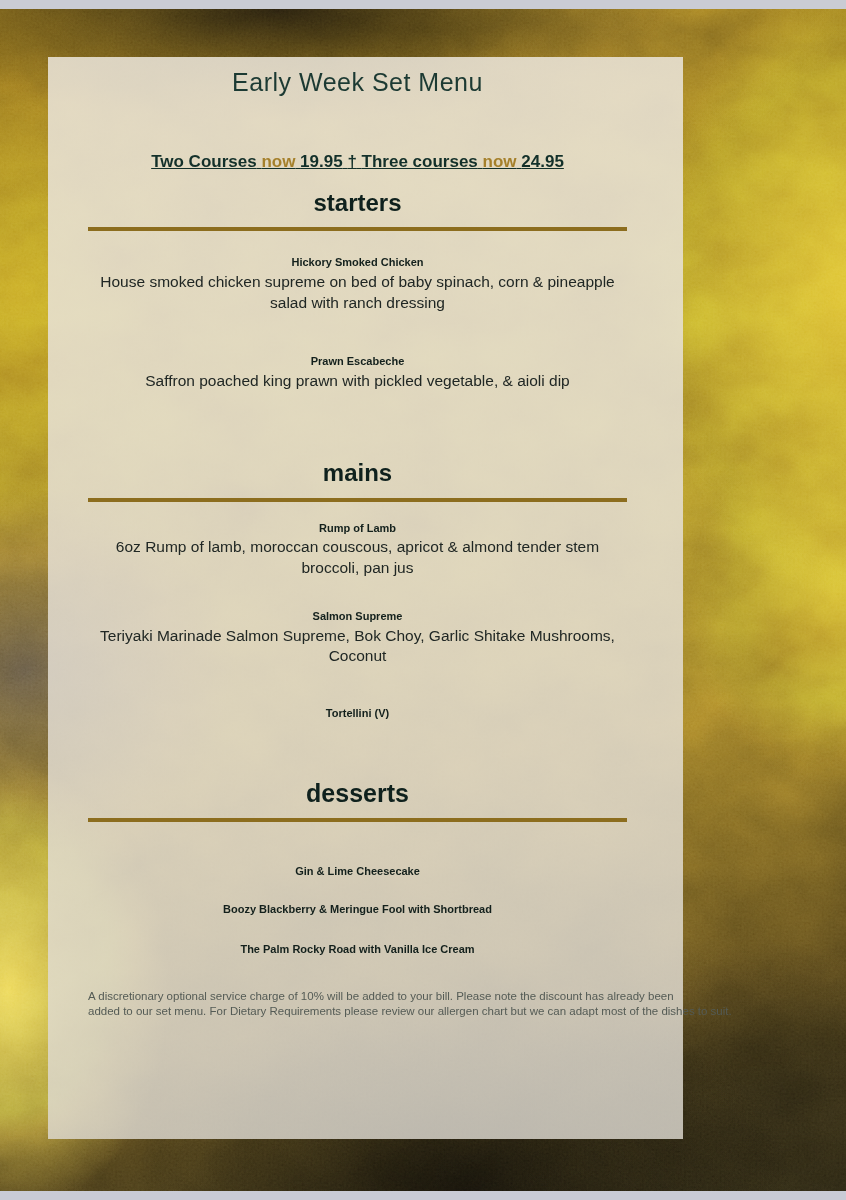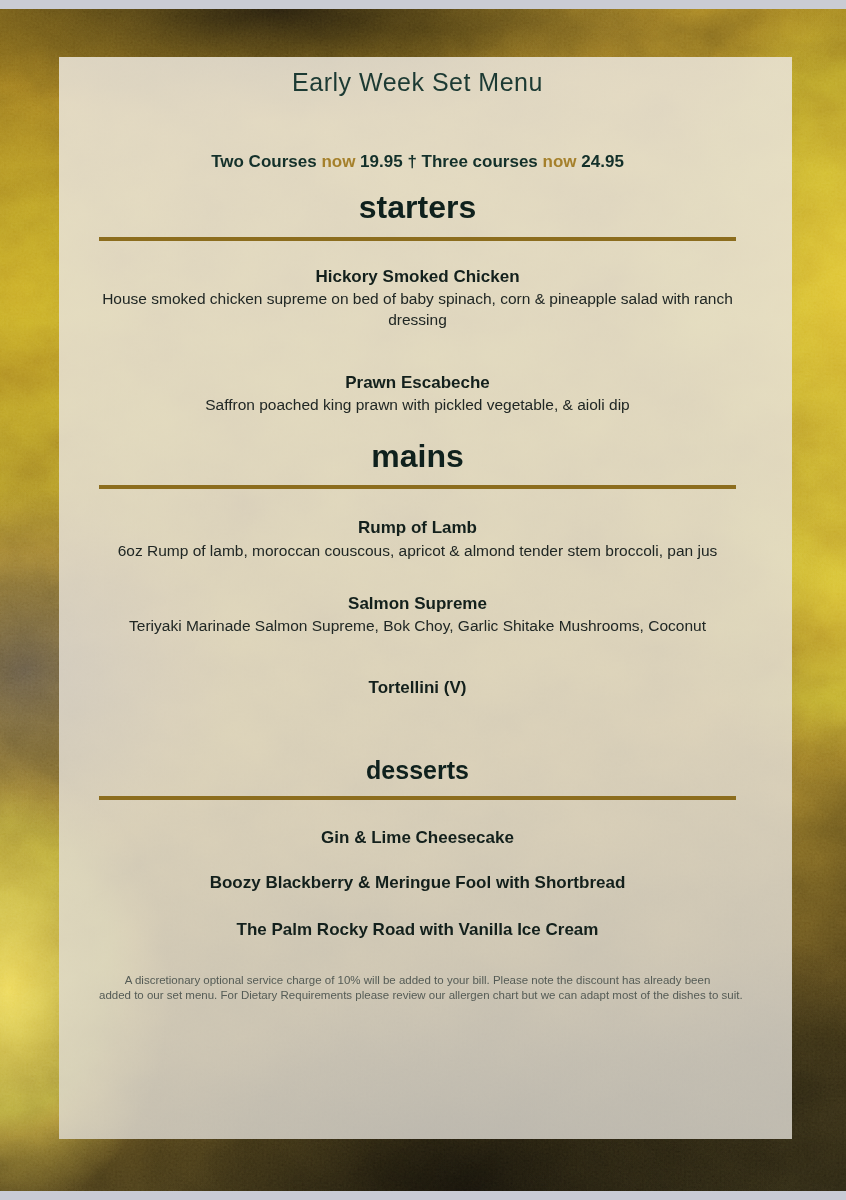--- a/index.html
+++ b/index.html
@@ -31,57 +31,57 @@
       radial-gradient(520px 150px at 33% 0%,   rgba(22,17,9,.92),    rgba(22,17,9,0) 75%),
       radial-gradient(320px 170px at 72% 2%,   rgba(128,101,28,.85), rgba(128,101,28,0) 75%),
       linear-gradient(170deg,#7a5f15 0%,#9c7c1d 32%,#8a6f1e 58%,#4a3a14 84%,#242010 100%);
   }
   .texture svg{position:absolute;left:0;top:0;width:100%;height:100%;}
   svg.noise-marble{mix-blend-mode:overlay;opacity:.55;}
   svg.noise-grain{mix-blend-mode:soft-light;opacity:.32;}
 
   
   .panel{
-    position:absolute;left:59px;top:57px;width:733px;height:1082px;
+    position:absolute;left:48px;top:57px;width:635px;height:1082px;
     background:linear-gradient(180deg,rgba(234,228,216,.88) 0%,rgba(228,222,211,.85) 55%,rgba(222,218,209,.82) 100%);
     box-sizing:border-box;
     padding:10px 56px 0 40px;
     text-align:center;
     z-index:2;
   }
 
   .title{
     margin:0;
     font-size:25px;font-weight:500;letter-spacing:.5px;
     color:#1c3a33;line-height:1.2;
   }
   .price-line{
     margin:54px 0 0 0;
-    font-size:17px;font-weight:700;color:#13302a;line-height:1.3;
+    font-size:17px;font-weight:700;color:#13302a;line-height:1.3;text-decoration:underline;
   }
   .price-line .now{color:#a5802b;}
 
   .section-heading{
     margin:16px 0 0 0;
-    font-size:32px;font-weight:700;color:#0f211d;line-height:1.18;
+    font-size:24px;font-weight:700;color:#0f211d;line-height:1.18;
   }
   .section-heading.big{font-size:25px;}
   .divider{
     margin:10px auto 0 auto;
     width:100%;height:4px;background:#8c6d1e;border:none;
   }
 
   .item{margin:0;}
-  .item-name{font-size:17px;font-weight:700;color:#13201c;line-height:1.25;}
+  .item-name{font-size:11px;font-weight:700;color:#13201c;line-height:1.25;}
   .item-desc{font-size:15.5px;color:#202724;line-height:1.32;margin-top:2px;}
 
   .mt25{margin-top:25px;} .mt42{margin-top:42px;} .mt40{margin-top:40px;}
-  .mt32{margin-top:28px;} .mt20{margin-top:32px;}
-  .mt58{margin-top:58px;} .mt43{margin-top:22px;}
-  .mt27{margin-top:27px;} .mt26{margin-top:26px;} .mt24{margin-top:24px;}
+  .mt32{margin-top:20px;} .mt20{margin-top:32px;}
+  .mt58{margin-top:58px;} .mt43{margin-top:68px;}
+  .mt27{margin-top:43px;} .mt26{margin-top:26px;} .mt24{margin-top:24px;}
 
   .footer{
     margin-top:33px;
     font-size:11.5px;color:#545b55;line-height:1.3;
   }
   .footer div{white-space:nowrap;}
 </style>
 </head>
 <body>
 

